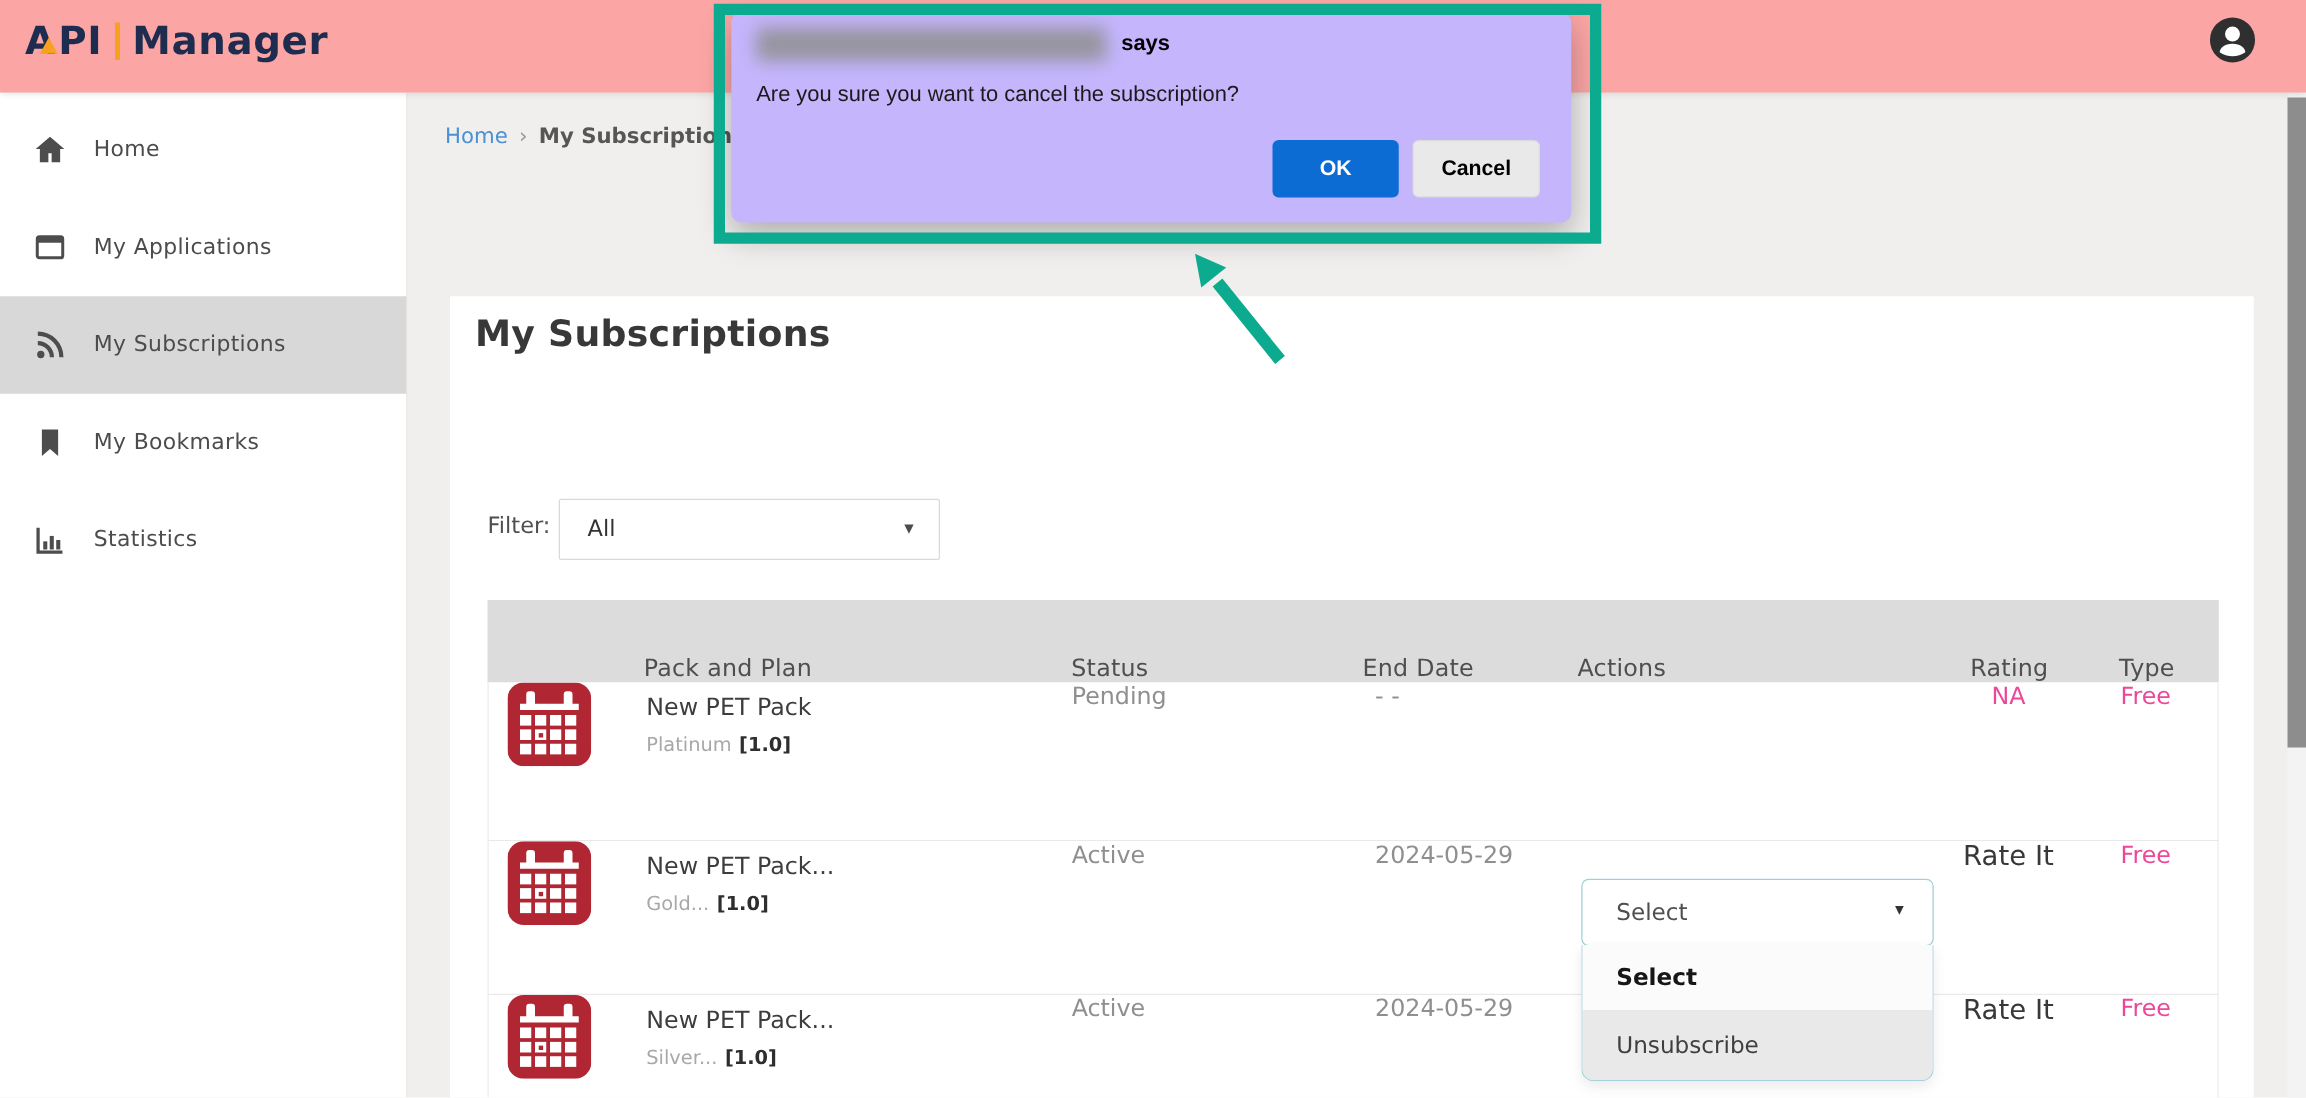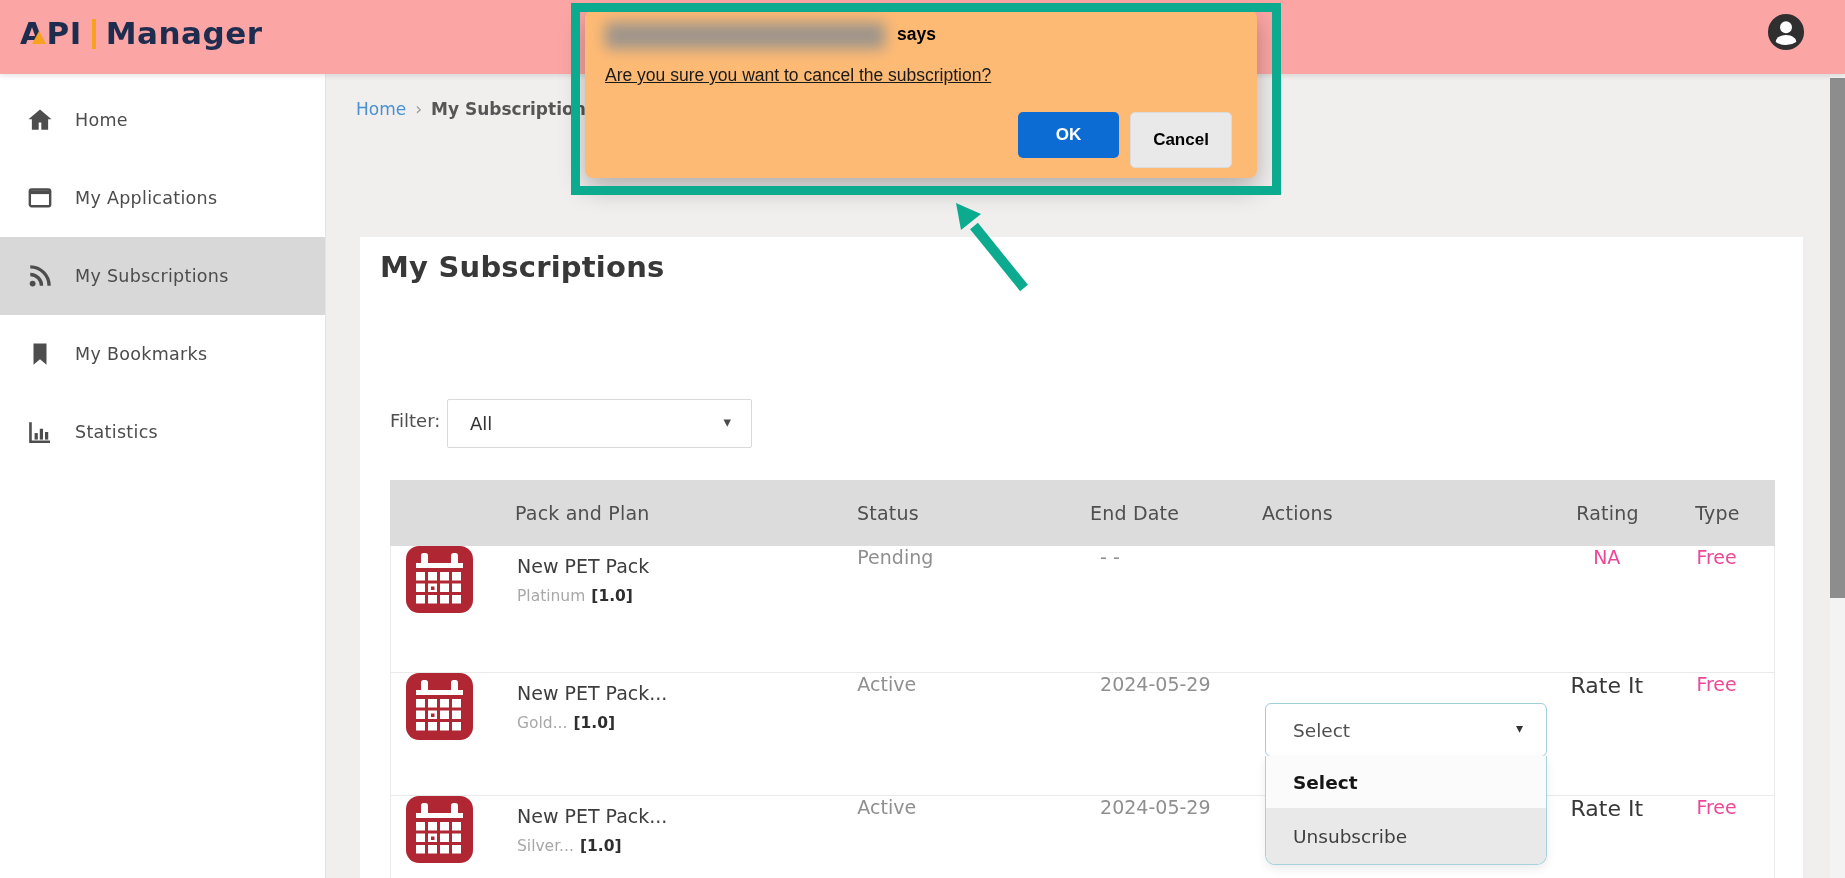--- a/index.html
+++ b/index.html
@@ -50,21 +50,21 @@
   .filter-label{ position:absolute; left:390px; top:410px; font-size:18px;
     color:#4f4f4f; z-index:2; }
   .filter-select{ position:absolute; left:447px; top:399px; width:305px; height:49px;
     background:#fff; border:1px solid #d9d9d9; border-radius:2px; display:flex;
     align-items:center; padding-left:22px; font-size:18px; color:#333;
     cursor:pointer; z-index:2; }
   .filter-select .caret{ position:absolute; right:20px; top:13px; font-size:15px; color:#4c4c4c; }
 
   
   .subs-table{ position:absolute; left:390px; top:480px; width:1385px; z-index:2; }
-  .t-head{ display:flex; height:66px; background:#dcdcdc; align-items:center;
+  .t-head{ display:flex; height:66px; background:#dcdcdc; align-items:flex-end;
     font-size:19px; color:#4f4f4f; font-weight:500; letter-spacing:.2px; }
   .t-row{ display:flex; background:#fff; border-bottom:1px solid #e9e9e9;
     border-left:1px solid #ececec; border-right:1px solid #ececec; align-items:flex-start; }
   .row-1{ height:127px; } .row-2{ height:123px; } .row-3{ height:150px; }
   .c1{ width:440px; display:flex; align-items:center; padding-left:15px; }
   .c2{ width:180px; padding-left:27px; }
   .c3{ width:240px; padding-left:90px; }
   .c4{ width:305px; }
   .c5{ width:105px; text-align:center; }
   .c6{ width:115px; text-align:center; }
@@ -96,30 +96,30 @@
   
   .scroll-track{ position:absolute; left:1830px; top:74px; width:15px; height:804px;
     background:#f3f3f3; z-index:4; }
   .scroll-thumb{ position:absolute; left:0; top:4px; width:15px; height:520px;
     background:#8d8d8d; cursor:grab; }
 
   
   .annotation-frame{ position:absolute; left:571px; top:3px; width:710px; height:192px;
     border:9px solid #0cab8f; z-index:32; pointer-events:none; }
   .browser-dialog{ position:absolute; left:585px; top:10px; width:672px; height:168px;
-    background:#fdba74; border-radius:8px; box-shadow:0 10px 26px rgba(0,0,0,.28);
+    background:#c4b5fd; border-radius:8px; box-shadow:0 10px 26px rgba(0,0,0,.28);
     z-index:31; font-family:"Liberation Sans", sans-serif; }
   .dlg-source{ position:absolute; left:20px; top:12px; width:280px; height:27px;
     background:#8f8f8f; opacity:.85; border-radius:3px; filter:blur(7px); }
   .dlg-says{ position:absolute; left:312px; top:14px; font-size:17.5px; font-weight:bold; color:#000; }
-  .dlg-message{ position:absolute; left:20px; top:55px; font-size:17.5px; color:#1a1a1a;text-decoration:underline; }
+  .dlg-message{ position:absolute; left:20px; top:55px; font-size:17.5px; color:#1a1a1a; }
   .dlg-ok{ position:absolute; left:433px; top:102px; width:101px; height:46px;
     background:#0c6cd4; color:#fff; font-size:17px; font-weight:bold; border:none;
     border-radius:5px; cursor:pointer; font-family:"Liberation Sans", sans-serif; }
-  .dlg-cancel{ position:absolute; left:545px; top:102px; width:102px; height:56px;
+  .dlg-cancel{ position:absolute; left:545px; top:102px; width:102px; height:46px;
     background:#e9e9e9; color:#000; font-size:17px; font-weight:600;
     border:1px solid #dcdcdc; border-radius:5px; cursor:pointer;
     font-family:"Liberation Sans", sans-serif; }
   .annotation-arrow{ position:absolute; left:940px; top:196px; z-index:32; pointer-events:none; }
 </style>
 </head>
 <body>
 
 <header class="app-header">
   <div class="logo">

